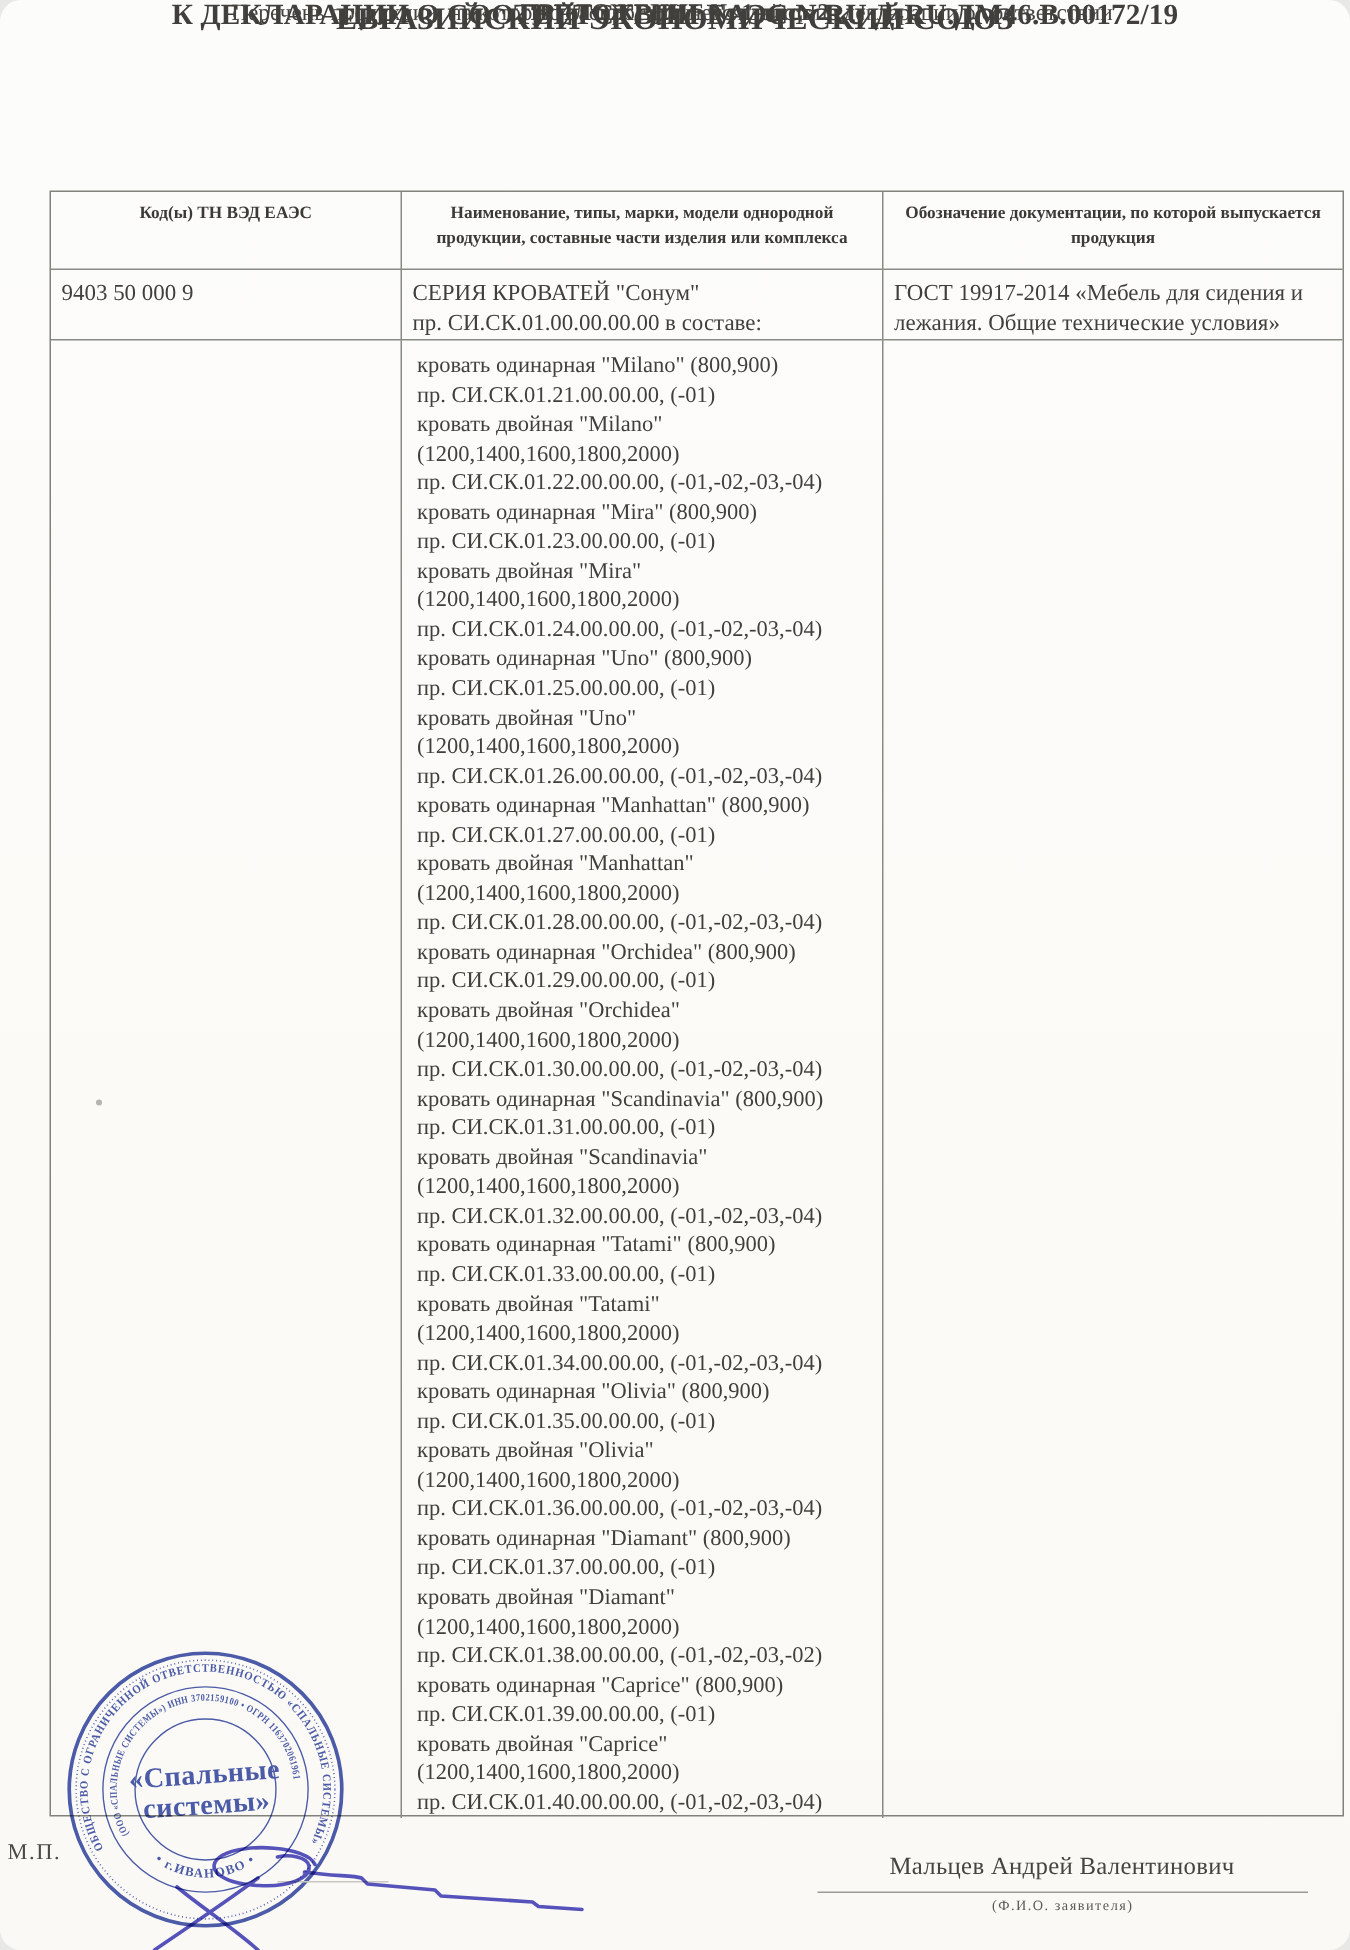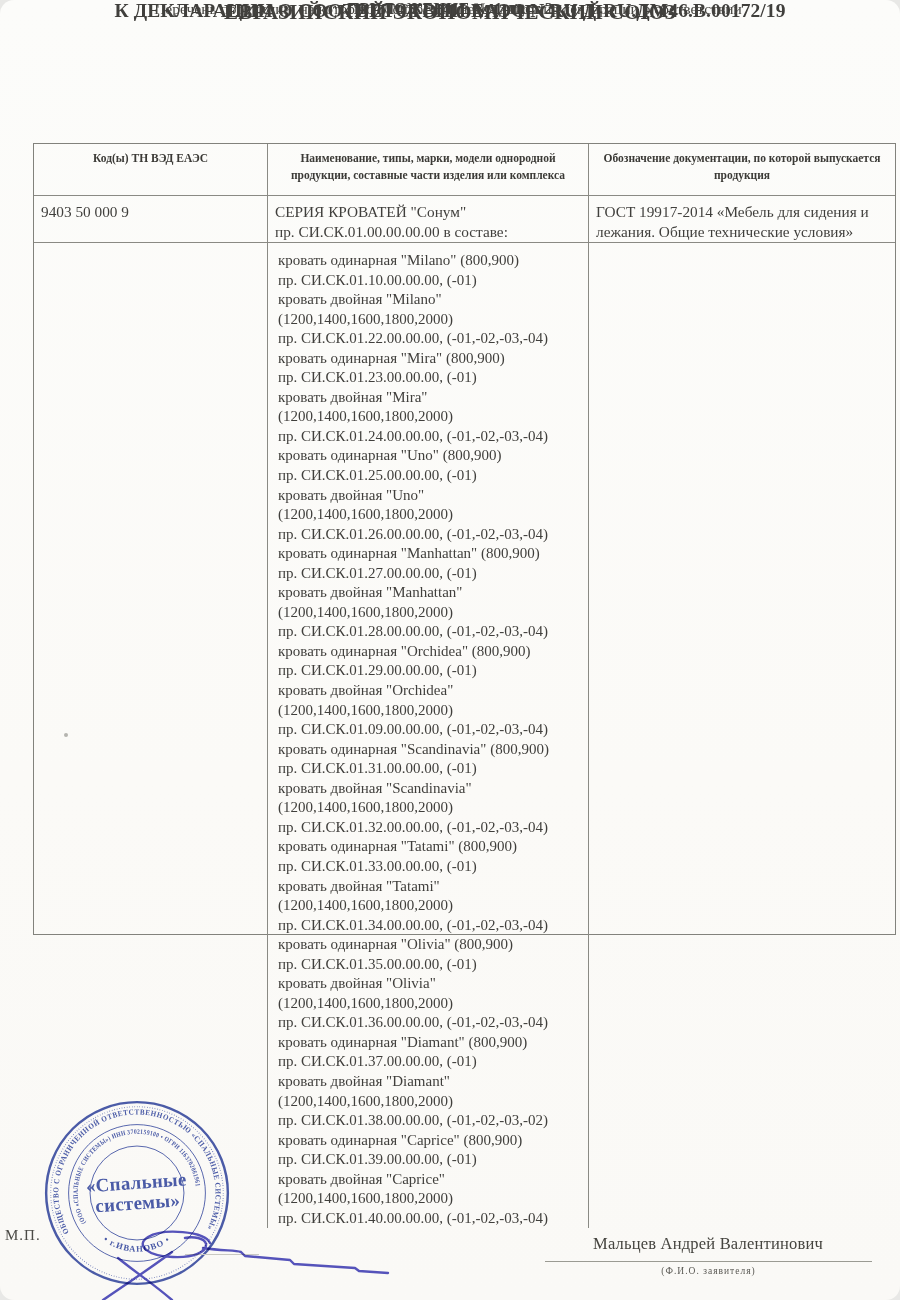--- a/index.html
+++ b/index.html
@@ -10,21 +10,21 @@
     font-family:"Liberation Serif","DejaVu Serif",serif;
     color:#403f3c; overflow:hidden;border-radius:14px;
   }
   .title-block { position:absolute; left:0; right:0; top:0; text-align:center; }
   .t1 { position:absolute; left:0; right:0; top:9;  font-size:21px;   font-weight:bold; letter-spacing:.3px; }
   .t2 { position:absolute; left:0; right:0; top:43; font-size:16px; font-weight:bold; letter-spacing:.2px; }
   .t3 { position:absolute; left:0; right:0; top:72; font-size:19.5px; font-weight:bold; letter-spacing:.1px; }
   .caption { position:absolute; left:0; right:4px; top:101; text-align:center; font-size:15.5px; color:#44433f; }
 
   .tbl {
-    position:absolute; left:33px; top:143px; width:863px; height:792px;
+    position:absolute; left:33px; top:127px; width:863px; height:1084px;
     border:1.6px solid #82827c;
     display:grid;
     grid-template-columns:234px 321px 1fr;
     grid-template-rows:52px 47px 1fr;
   }
   .cell { border-right:1.4px solid #8a8a84; border-bottom:1.4px solid #8a8a84; overflow:visible; }
   .cell.last-col { border-right:none; }
   .cell.last-row { border-bottom:none; }
   .th { font-size:11.5px; font-weight:bold; text-align:center; line-height:1.5; padding:6px 10px 0 10px; color:#3b3a36; }
   .td { font-size:15.3px; padding:6px 4px 0 7px; line-height:20px; }
@@ -75,21 +75,21 @@
     <div class="cell td last-col">
 
     <div class="ln">ГОСТ 19917-2014 «Мебель для сидения и</div>
         <div class="ln">лежания. Общие технические условия»</div>
       </div>
 
     <div class="cell td last-row"></div>
     <div class="cell td list-cell last-row">
 
     <div class="ln">кровать одинарная "Milano" (800,900)</div>
-        <div class="ln">пр. СИ.СК.01.10.00.00.00, (-01)</div>
+        <div class="ln">пр. СИ.СК.01.21.00.00.00, (-01)</div>
         <div class="ln">кровать двойная "Milano"</div>
         <div class="ln">(1200,1400,1600,1800,2000)</div>
         <div class="ln">пр. СИ.СК.01.22.00.00.00, (-01,-02,-03,-04)</div>
         <div class="ln">кровать одинарная "Mira" (800,900)</div>
         <div class="ln">пр. СИ.СК.01.23.00.00.00, (-01)</div>
         <div class="ln">кровать двойная "Mira"</div>
         <div class="ln">(1200,1400,1600,1800,2000)</div>
         <div class="ln">пр. СИ.СК.01.24.00.00.00, (-01,-02,-03,-04)</div>
         <div class="ln">кровать одинарная "Uno" (800,900)</div>
         <div class="ln">пр. СИ.СК.01.25.00.00.00, (-01)</div>
@@ -98,21 +98,21 @@
         <div class="ln">пр. СИ.СК.01.26.00.00.00, (-01,-02,-03,-04)</div>
         <div class="ln">кровать одинарная "Manhattan" (800,900)</div>
         <div class="ln">пр. СИ.СК.01.27.00.00.00, (-01)</div>
         <div class="ln">кровать двойная "Manhattan"</div>
         <div class="ln">(1200,1400,1600,1800,2000)</div>
         <div class="ln">пр. СИ.СК.01.28.00.00.00, (-01,-02,-03,-04)</div>
         <div class="ln">кровать одинарная "Orchidea" (800,900)</div>
         <div class="ln">пр. СИ.СК.01.29.00.00.00, (-01)</div>
         <div class="ln">кровать двойная "Orchidea"</div>
         <div class="ln">(1200,1400,1600,1800,2000)</div>
-        <div class="ln">пр. СИ.СК.01.09.00.00.00, (-01,-02,-03,-04)</div>
+        <div class="ln">пр. СИ.СК.01.30.00.00.00, (-01,-02,-03,-04)</div>
         <div class="ln">кровать одинарная "Scandinavia" (800,900)</div>
         <div class="ln">пр. СИ.СК.01.31.00.00.00, (-01)</div>
         <div class="ln">кровать двойная "Scandinavia"</div>
         <div class="ln">(1200,1400,1600,1800,2000)</div>
         <div class="ln">пр. СИ.СК.01.32.00.00.00, (-01,-02,-03,-04)</div>
         <div class="ln">кровать одинарная "Tatami" (800,900)</div>
         <div class="ln">пр. СИ.СК.01.33.00.00.00, (-01)</div>
         <div class="ln">кровать двойная "Tatami"</div>
         <div class="ln">(1200,1400,1600,1800,2000)</div>
         <div class="ln">пр. СИ.СК.01.34.00.00.00, (-01,-02,-03,-04)</div>

